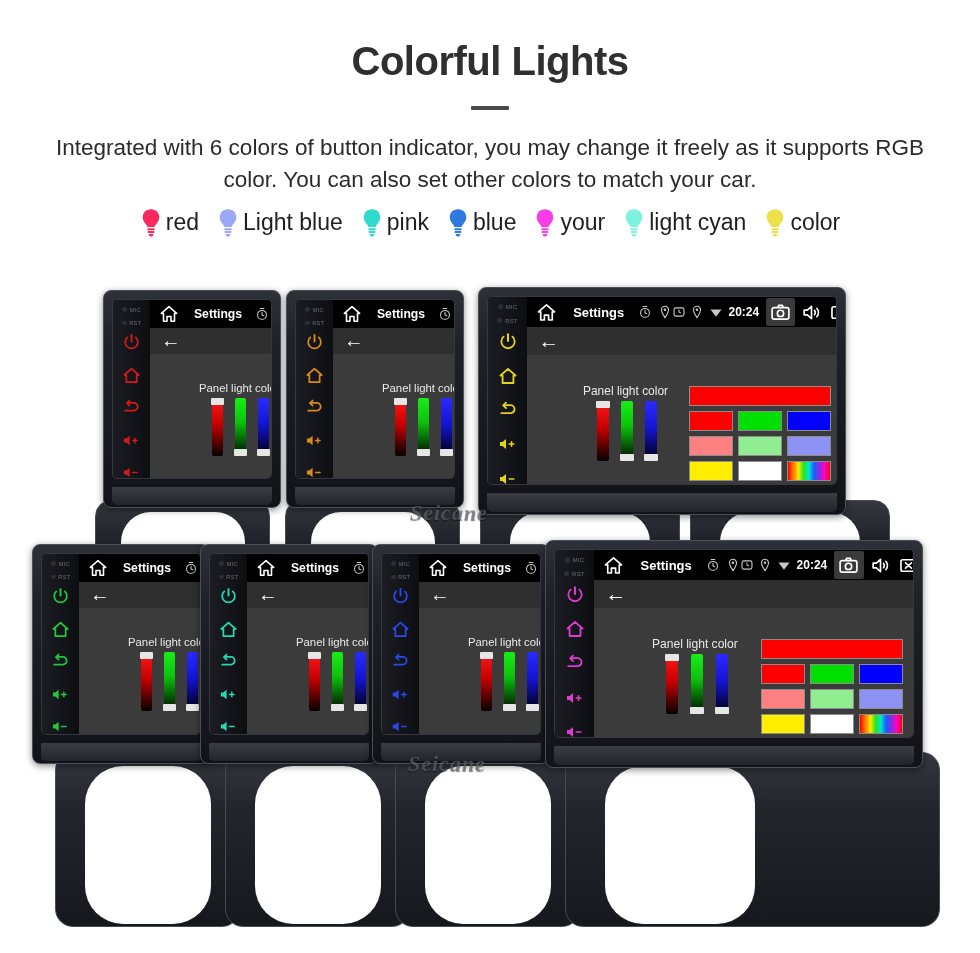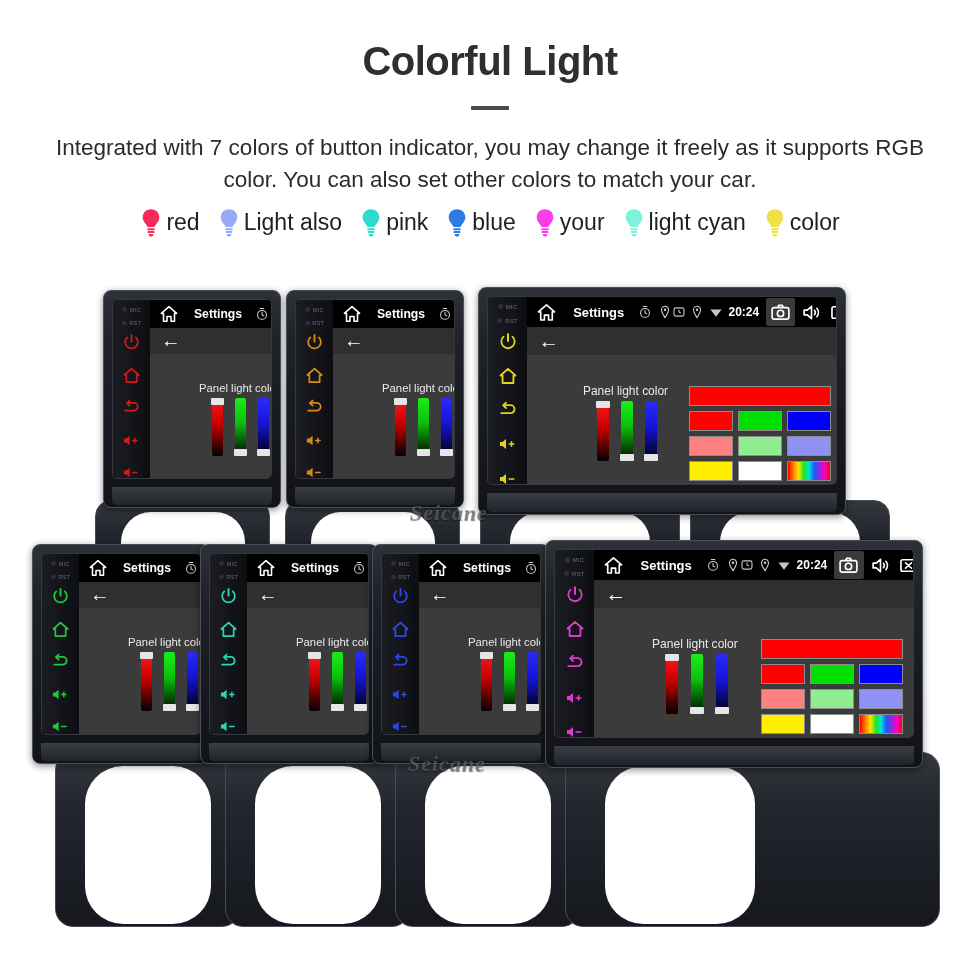--- a/index.html
+++ b/index.html
@@ -100,43 +100,43 @@
     text-shadow: 0 1px 1px rgba(0,0,0,.5);
   }
   .wm-dark { color: rgba(120,124,132,0.55); }
 </style>
 </head>
 <body>
 
 <div class="page">
 
   <div class="hdr">
-    <div class="hdr-title">Colorful Light</div>
+    <div class="hdr-title">Colorful Lights</div>
     <div class="hdr-rule"></div>
-    <div class="hdr-sub">Integrated with 7 colors of button indicator, you may change it freely as it supports RGB color. You can also set other colors to match your car.</div>
+    <div class="hdr-sub">Integrated with 6 colors of button indicator, you may change it freely as it supports RGB color. You can also set other colors to match your car.</div>
   </div>
 
   <div class="legend" id="legend">
       <div class="legend-item">
         <svg viewBox="0 0 22 30" class="bulb">
           <path d="M11 1.2c-5 0-8.3 3.6-8.3 8 0 3.2 1.9 5.4 3.2 7 0.9 1.1 1.4 1.9 1.5 2.9h7.2c0.1-1 0.6-1.8 1.5-2.9 1.3-1.6 3.2-3.8 3.2-7 0-4.4-3.3-8-8.3-8z" fill="#fa2a5e"></path>
           <rect x="7.3" y="20.3" width="7.4" height="1.9" rx="0.7" fill="#fa2a5e"></rect>
           <rect x="7.6" y="23" width="6.8" height="1.9" rx="0.7" fill="#fa2a5e"></rect>
           <path d="M8.6 25.9h4.8c-0.2 1.7-1 2.7-2.4 2.7s-2.2-1-2.4-2.7z" fill="#fa2a5e"></path>
         </svg>
         <span class="legend-label">red</span>
       </div>
       <div class="legend-item">
         <svg viewBox="0 0 22 30" class="bulb">
           <path d="M11 1.2c-5 0-8.3 3.6-8.3 8 0 3.2 1.9 5.4 3.2 7 0.9 1.1 1.4 1.9 1.5 2.9h7.2c0.1-1 0.6-1.8 1.5-2.9 1.3-1.6 3.2-3.8 3.2-7 0-4.4-3.3-8-8.3-8z" fill="#9aa9f5"></path>
           <rect x="7.3" y="20.3" width="7.4" height="1.9" rx="0.7" fill="#9aa9f5"></rect>
           <rect x="7.6" y="23" width="6.8" height="1.9" rx="0.7" fill="#9aa9f5"></rect>
           <path d="M8.6 25.9h4.8c-0.2 1.7-1 2.7-2.4 2.7s-2.2-1-2.4-2.7z" fill="#9aa9f5"></path>
         </svg>
-        <span class="legend-label">Light also</span>
+        <span class="legend-label">Light blue</span>
       </div>
       <div class="legend-item">
         <svg viewBox="0 0 22 30" class="bulb">
           <path d="M11 1.2c-5 0-8.3 3.6-8.3 8 0 3.2 1.9 5.4 3.2 7 0.9 1.1 1.4 1.9 1.5 2.9h7.2c0.1-1 0.6-1.8 1.5-2.9 1.3-1.6 3.2-3.8 3.2-7 0-4.4-3.3-8-8.3-8z" fill="#2ed9cd"></path>
           <rect x="7.3" y="20.3" width="7.4" height="1.9" rx="0.7" fill="#2ed9cd"></rect>
           <rect x="7.6" y="23" width="6.8" height="1.9" rx="0.7" fill="#2ed9cd"></rect>
           <path d="M8.6 25.9h4.8c-0.2 1.7-1 2.7-2.4 2.7s-2.2-1-2.4-2.7z" fill="#2ed9cd"></path>
         </svg>
         <span class="legend-label">pink</span>
       </div>

